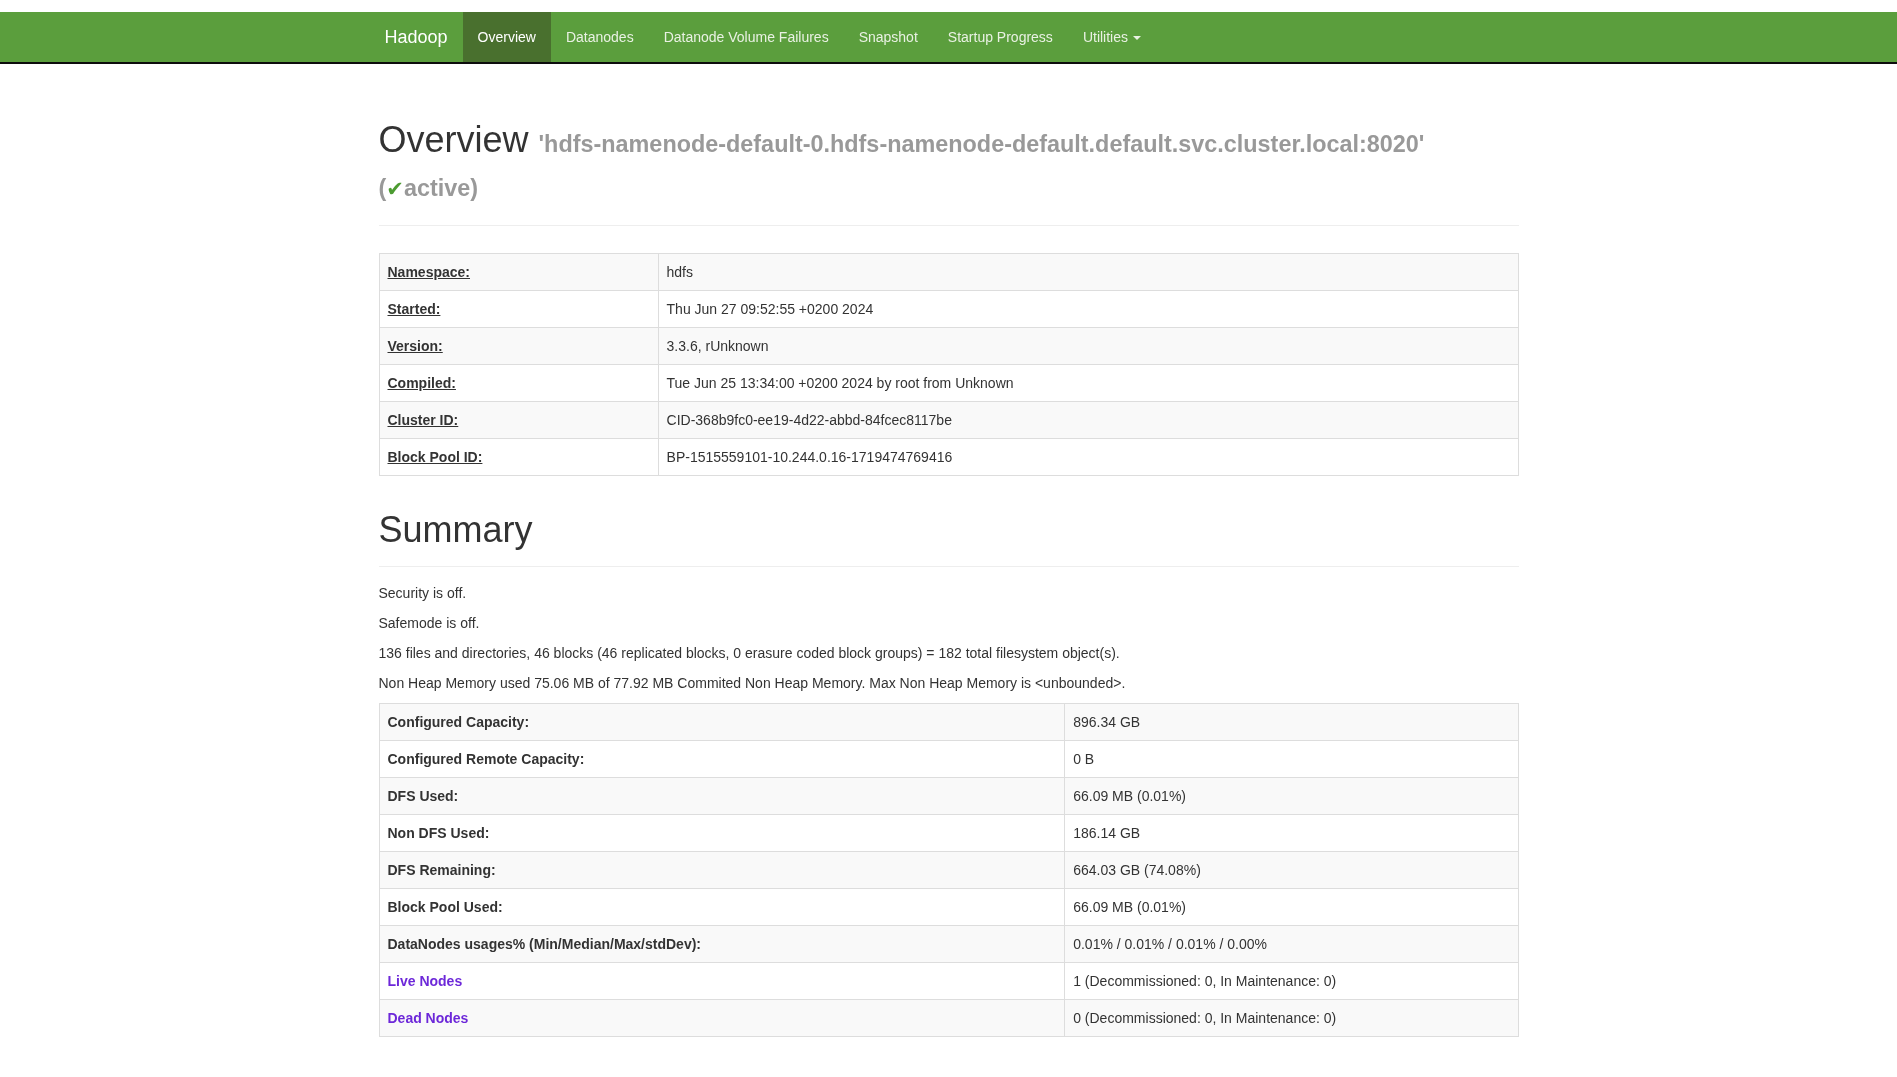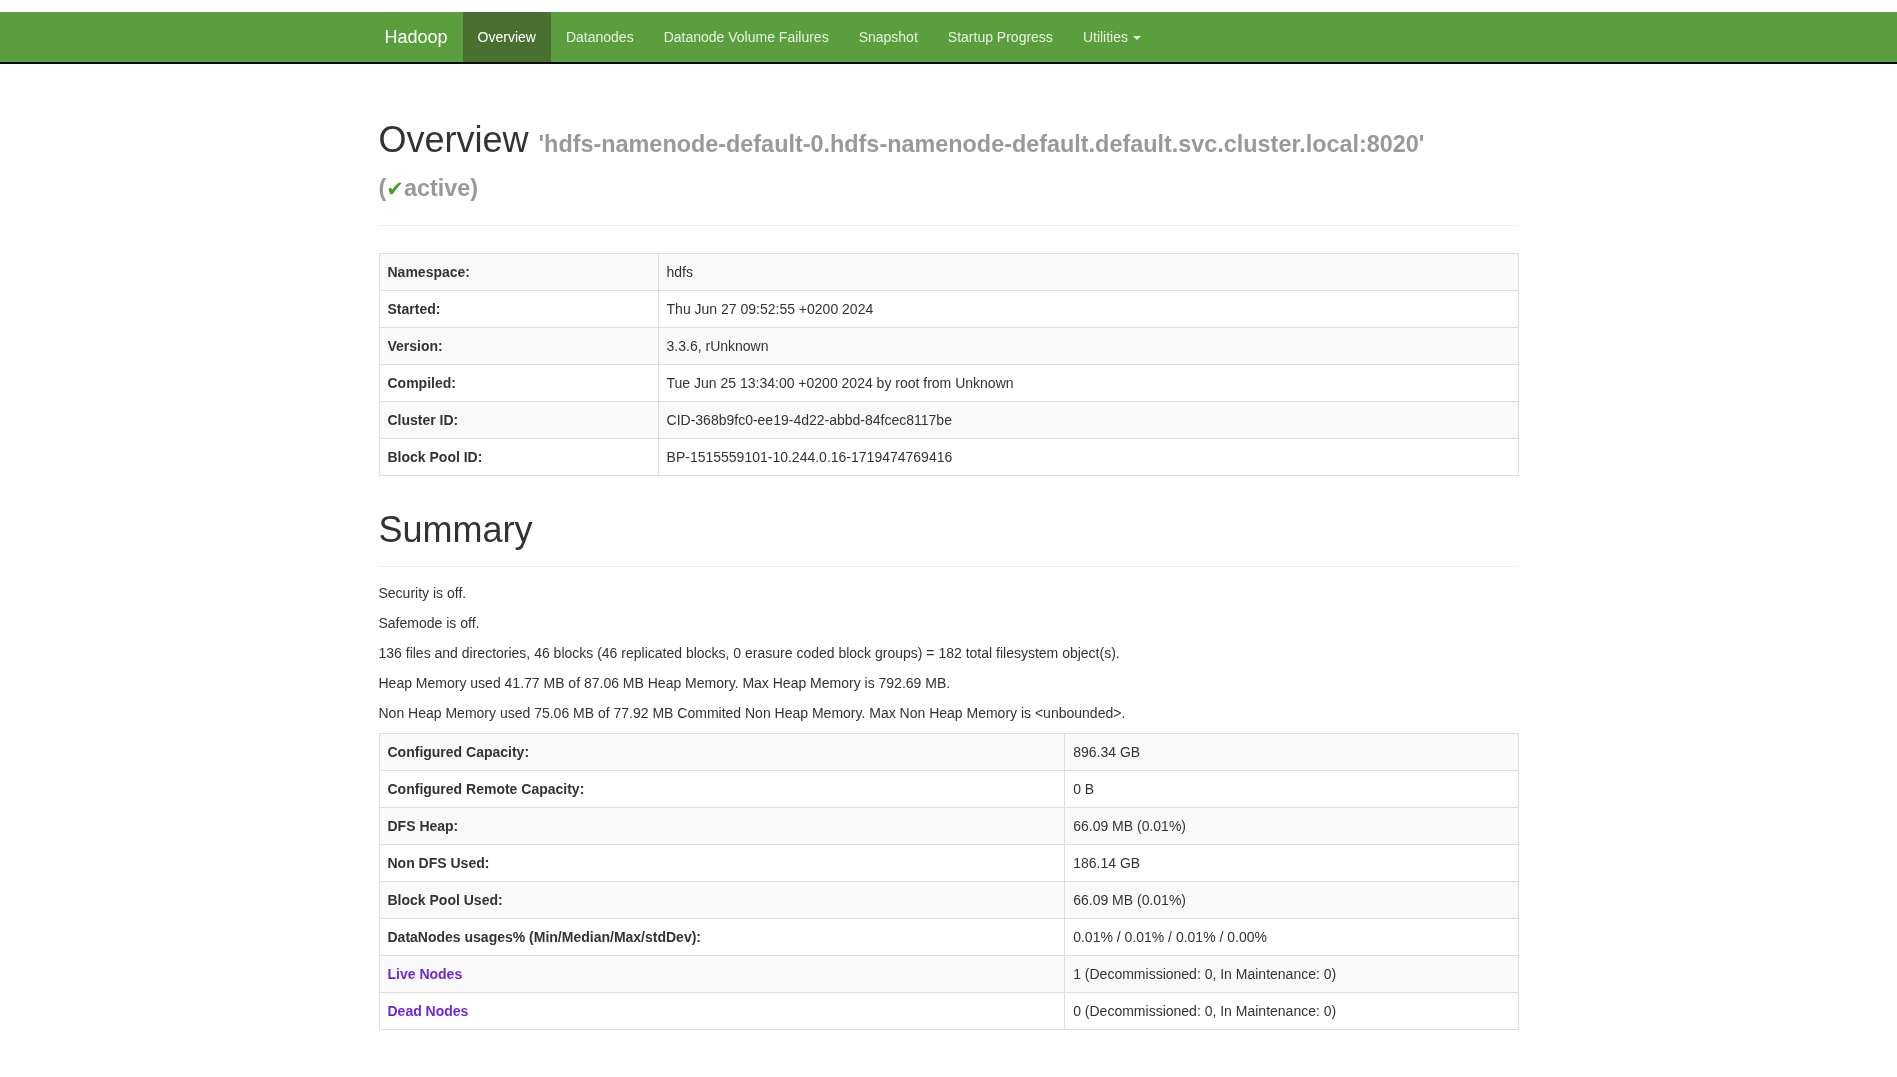--- a/index.html
+++ b/index.html
@@ -92,21 +92,21 @@
     border: 1px solid #ddd;
     padding: 8px;
     text-align: left;
     vertical-align: top;
     font-size: 14px;
     line-height: 20px;
   }
   table.info th { font-weight: 700; }
   table.info tr:nth-child(odd) { background: #f9f9f9; }
   table.info tr:nth-child(even) { background: #ffffff; }
-  table.overview-table th { width: 24.5%; }
+  table.overview-table th { width: 24.5%; text-decoration: underline; }
   table.summary-table th { width: 60.2%; }
 
   a.node-link { color: #6d28d9; text-decoration: none; font-weight: 700; cursor: pointer; }
 
   
   .summary-text p { margin: 0 0 10px; }
 </style>
 </head>
 <body>
 
@@ -176,41 +176,44 @@
   </table>
 
   <div class="page-header summary-header">
     <h1>Summary</h1>
   </div>
 
   <div class="summary-text">
     <p>Security is off.</p>
     <p>Safemode is off.</p>
     <p>136 files and directories, 46 blocks (46 replicated blocks, 0 erasure coded block groups) = 182 total filesystem object(s).</p>
-    <p>Heap Memory used 41.77 MB of 87.06 MB Heap Memory. Max Heap Memory is 792.69 MB.</p>
     <p>Non Heap Memory used 75.06 MB of 77.92 MB Commited Non Heap Memory. Max Non Heap Memory is &lt;unbounded&gt;.</p>
   </div>
 
   <table class="info summary-table">
     <tbody>
       <tr>
         <th>Configured Capacity:</th>
         <td>896.34 GB</td>
       </tr>
       <tr>
         <th>Configured Remote Capacity:</th>
         <td>0 B</td>
       </tr>
       <tr>
-        <th>DFS Heap:</th>
+        <th>DFS Used:</th>
         <td>66.09 MB (0.01%)</td>
       </tr>
       <tr>
         <th>Non DFS Used:</th>
         <td>186.14 GB</td>
+      </tr>
+      <tr>
+        <th>DFS Remaining:</th>
+        <td>664.03 GB (74.08%)</td>
       </tr>
       <tr>
         <th>Block Pool Used:</th>
         <td>66.09 MB (0.01%)</td>
       </tr>
       <tr>
         <th>DataNodes usages% (Min/Median/Max/stdDev):</th>
         <td>0.01% / 0.01% / 0.01% / 0.00%</td>
       </tr>
       <tr>

